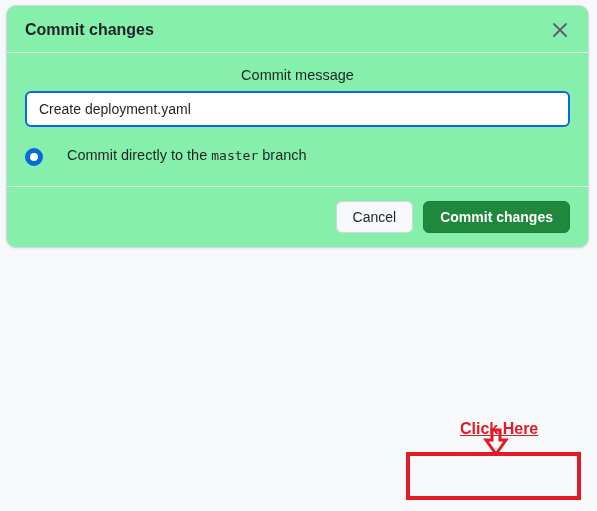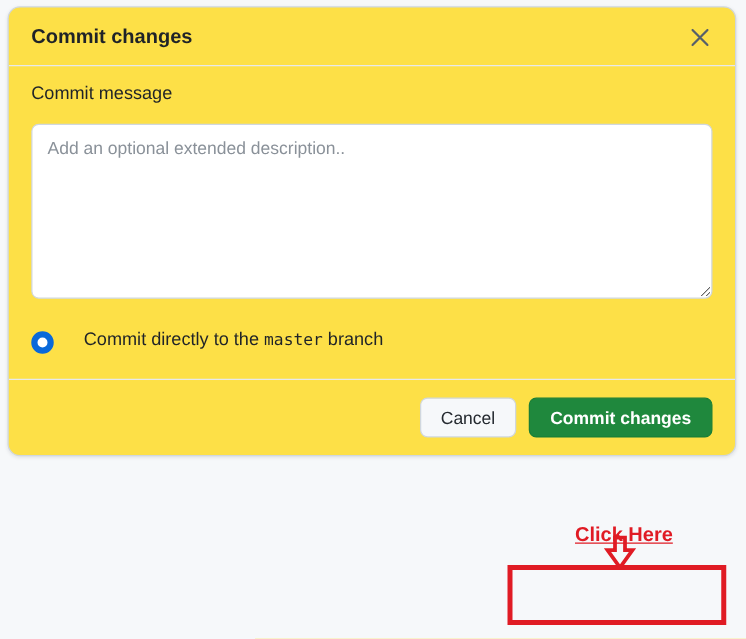--- a/index.html
+++ b/index.html
@@ -4,21 +4,21 @@
   <style>
     * { box-sizing: border-box; margin: 0; padding: 0; }
     body {
       font-family: -apple-system, BlinkMacSystemFont, "Segoe UI", Helvetica, Arial, sans-serif;
       background: #f6f8fa;
       width: 597px;
       height: 511px;
       position: relative;
     }
     .dialog {
-      background: #fde047;
+      background: #86efac;
       border: 1px solid #d0d7de;
       border-radius: 10px;
       margin: 5px 8px 5px 6px;
       overflow: hidden;
       box-shadow: 0 1px 3px rgba(0,0,0,0.08);
     }
     .dialog-header {
       display: flex;
       justify-content: space-between;
       align-items: center;
@@ -43,20 +43,21 @@
     }
     .dialog-body {
       padding: 14px 18px 10px 18px;
     }
     .field-label {
       font-size: 14.5px;
       font-weight: 500;
       color: #1f2328;
       margin-bottom: 8px;
       display: block;
+      text-align: center;
     }
     .commit-input {
       width: 100%;
       padding: 8px 12px;
       font-size: 14px;
       border: 2px solid #0969da;
       border-radius: 6px;
       outline: none;
       color: #1f2328;
       font-family: inherit;
@@ -156,23 +157,23 @@
     <div class="dialog-title">Commit changes</div>
     <div class="close-btn">
       <svg width="14" height="14" viewBox="0 0 14 14">
           <path d="M1 1 L13 13 M13 1 L1 13" stroke="#57606a" stroke-width="1.8" stroke-linecap="round"></path>
         </svg>
     </div>
   </div>
 
   <div class="dialog-body">
     <label class="field-label">Commit message</label>
+    <input class="commit-input" type="text" value="Create deployment.yaml" style="">
 
     <div class="section-gap"></div>
-    <textarea class="desc-area" placeholder="Add an optional extended description.." style=""></textarea>
 
     <div class="radio-group">
       <div class="radio-row">
         <div class="radio checked"></div>
         <div>
           <span>Commit directly to the </span><span class="code">master</span><span> branch</span>
         </div>
       </div>
     </div>
   </div>

